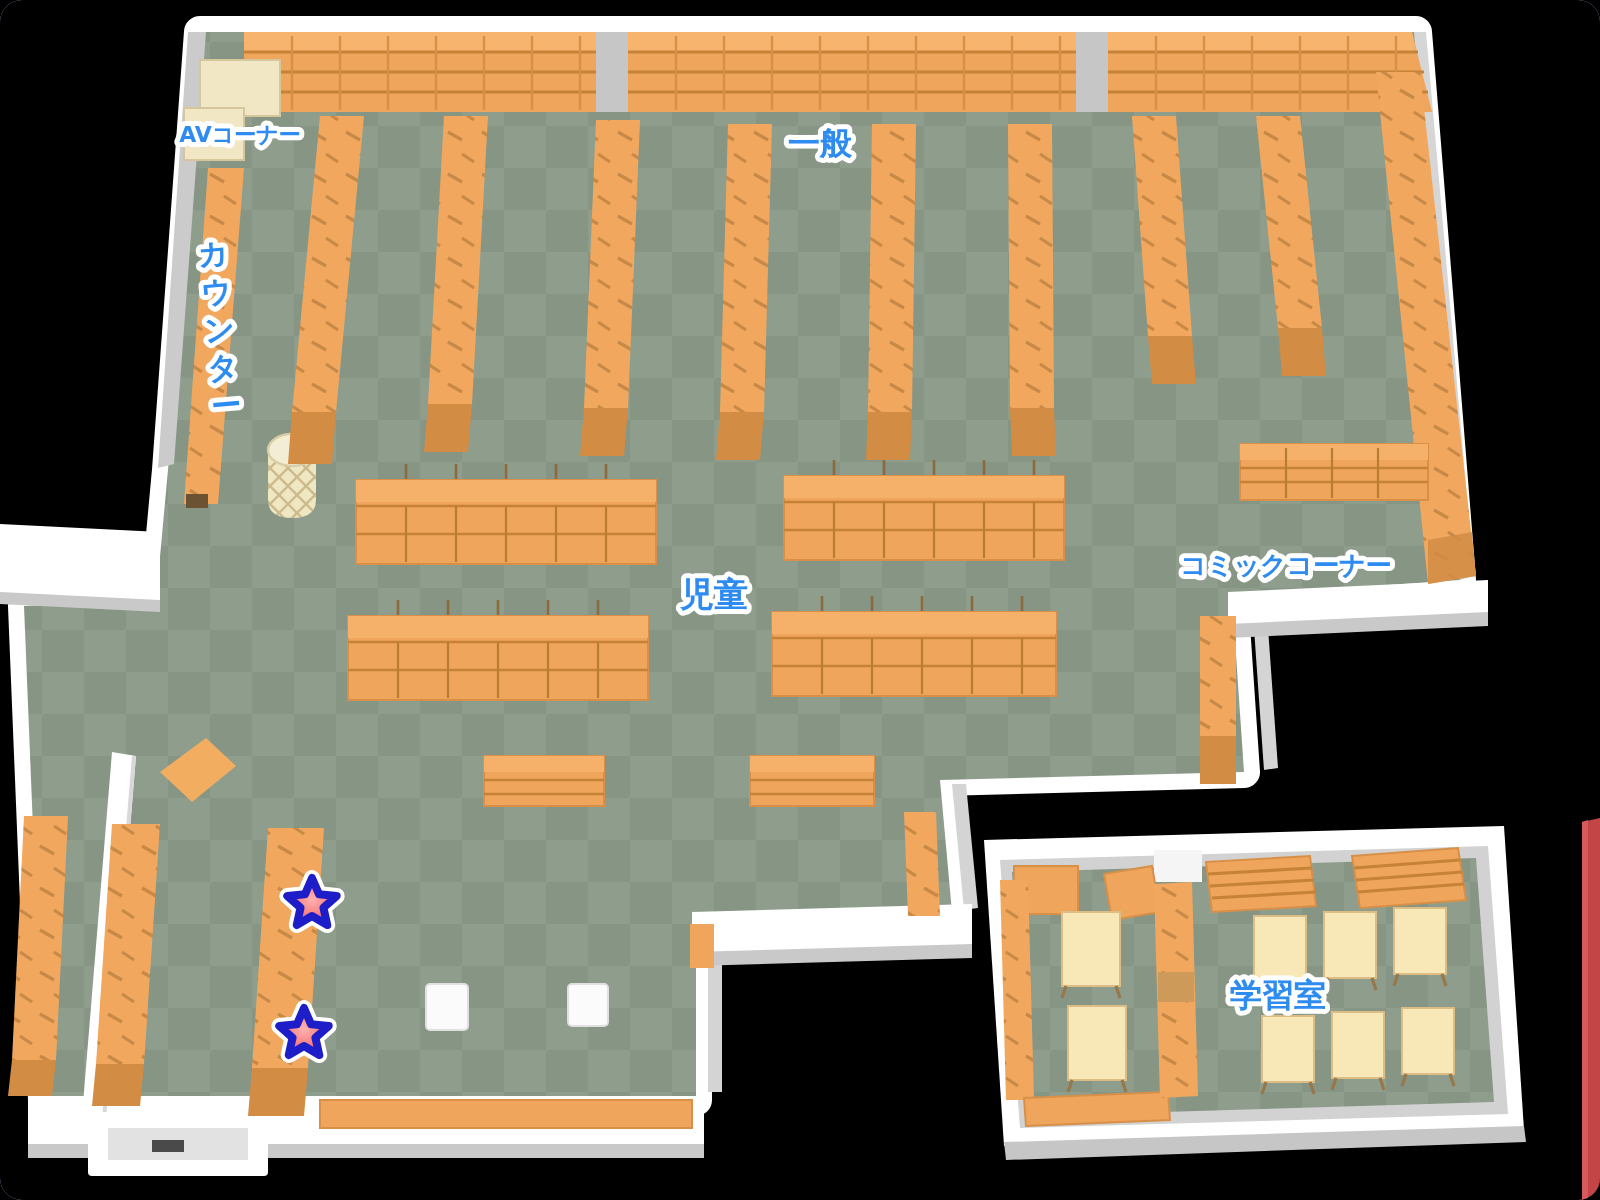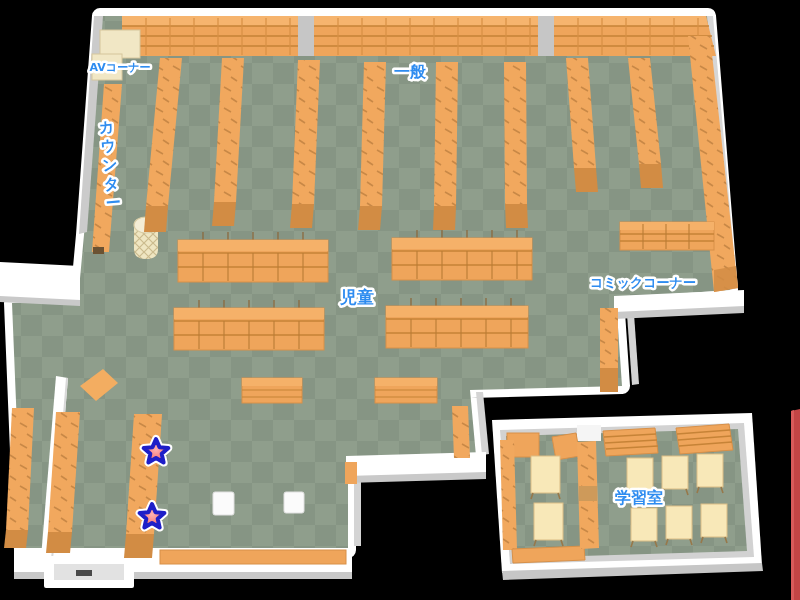--- a/index.html
+++ b/index.html
@@ -1,16 +1,16 @@
 <!DOCTYPE html>
 <html><head>
 <meta charset="utf-8">
 <style>
   html,body{margin:0;padding:0;background:#000;}
-  .stage{position:relative;width:800px;height:600px;background:#c4b5fd;overflow:hidden;}
+  .stage{position:relative;width:800px;height:600px;background:#c4b5fd;overflow:hidden;border-radius:11px;}
   svg{display:block;}
   .map-label{
     font-family:"DejaVu Sans", sans-serif;
     font-weight:bold;
     fill:#2E8CF0;
     stroke:#FFFFFF;
     stroke-width:5px;
     stroke-linejoin:round;
     paint-order:stroke;
     text-anchor:middle;

